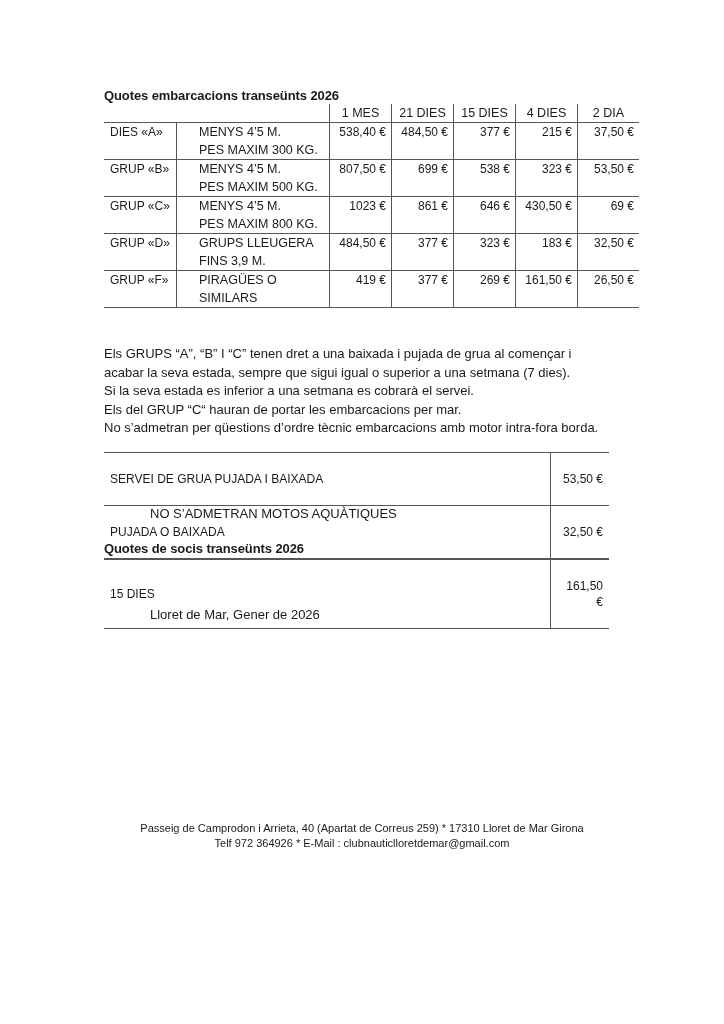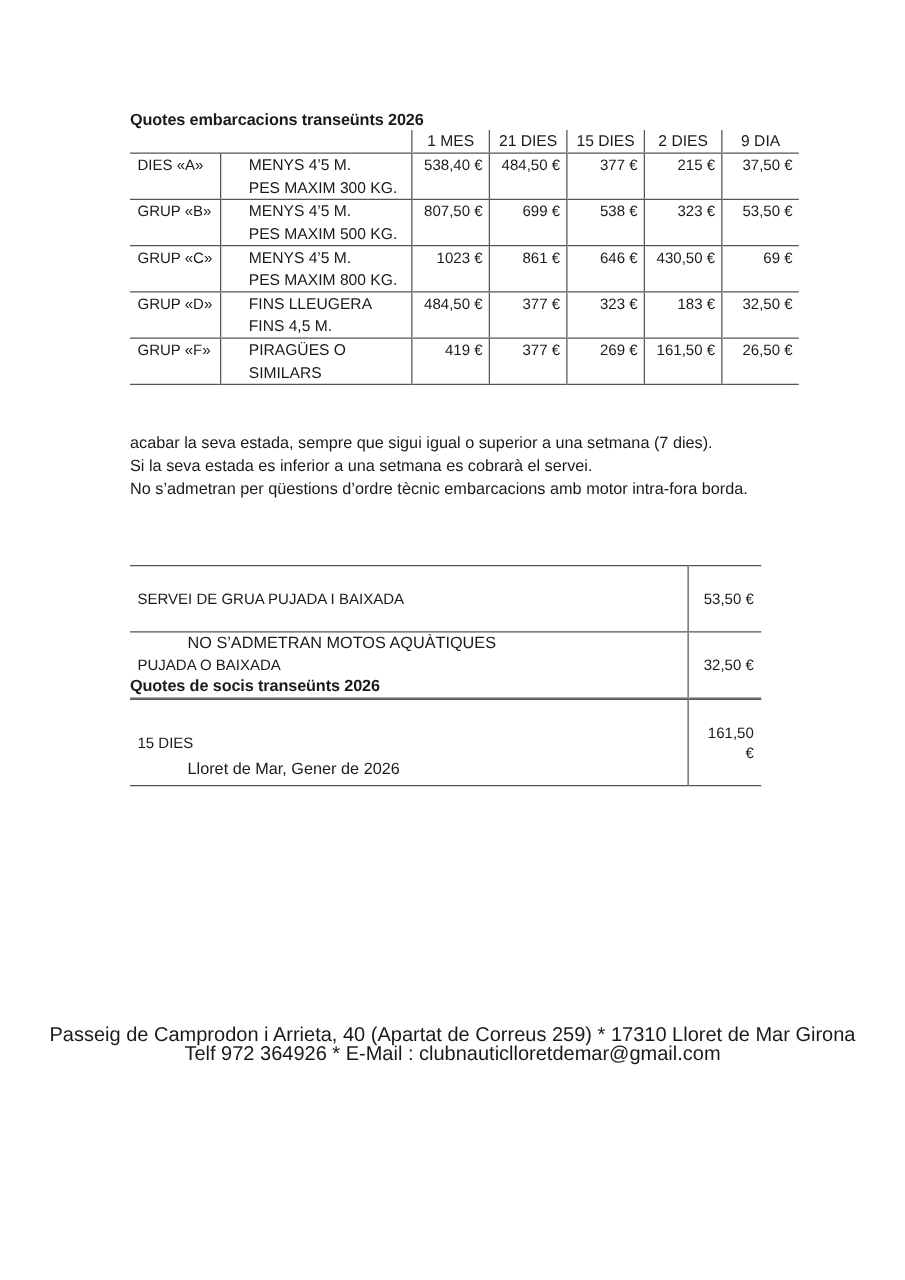--- a/index.html
+++ b/index.html
@@ -42,38 +42,38 @@
     }
     table.simple td {
       border-top: 1px solid #555; border-bottom: 1px solid #555;
       height: 16px; line-height: 16px; padding: 18px 6px; vertical-align: middle;
     }
     table.simple td.amt { width: 46px; text-align: right; border-left: 1px solid #555; padding-right: 6px; }
 
     .line13 { font-size: 13px; margin-left: 46px; }
     .footer {
       position: absolute; left: 0; width: 724px; text-align: center;
-      font-size: 16px; line-height: 15px;
+      font-size: 11px; line-height: 15px;
     }
   </style>
 </head>
 <body>
 
 <div class="abs title" style="left:104px; top:88px;text-align:center;">Quotes embarcacions transeünts 2026</div>
 
 <table class="tariff">
   <thead>
     <tr>
       <th class="c-group blank" style="border-bottom:none;"></th>
       <th class="c-desc blank" style="border-left:none;"></th>
       <th class="c-num">1 MES</th>
       <th class="c-num">21 DIES</th>
       <th class="c-num">15 DIES</th>
-      <th class="c-num">2 DIES</th>
-      <th class="c-num">9 DIA</th>
+      <th class="c-num">4 DIES</th>
+      <th class="c-num">2 DIA</th>
     </tr>
   </thead>
   <tbody>
     <tr class="tall">
       <td class="c-group" style="border-top:1px solid #555;">DIES «A»</td>
       <td class="c-desc" style="border-top:1px solid #555;"><span>MENYS 4’5 M.</span><br><span>PES MAXIM 300 KG.</span></td>
       <td class="c-num">538,40 €</td>
       <td class="c-num">484,50 €</td>
       <td class="c-num">377 €</td>
       <td class="c-num">215 €</td>
@@ -92,42 +92,44 @@
       <td class="c-group">GRUP «C»</td>
       <td class="c-desc"><span>MENYS 4’5 M.</span><br><span>PES MAXIM 800 KG.</span></td>
       <td class="c-num">1023 €</td>
       <td class="c-num">861 €</td>
       <td class="c-num">646 €</td>
       <td class="c-num">430,50 €</td>
       <td class="c-num">69 €</td>
     </tr>
     <tr class="tall">
       <td class="c-group">GRUP «D»</td>
-      <td class="c-desc"><span>FINS LLEUGERA</span><br><span>FINS 4,5 M.</span></td>
+      <td class="c-desc"><span>GRUPS LLEUGERA</span><br><span>FINS 3,9 M.</span></td>
       <td class="c-num">484,50 €</td>
       <td class="c-num">377 €</td>
       <td class="c-num">323 €</td>
       <td class="c-num">183 €</td>
       <td class="c-num">32,50 €</td>
     </tr>
     <tr class="tall">
       <td class="c-group">GRUP «F»</td>
       <td class="c-desc"><span>PIRAGÜES O</span><br><span>SIMILARS</span></td>
       <td class="c-num">419 €</td>
       <td class="c-num">377 €</td>
       <td class="c-num">269 €</td>
       <td class="c-num">161,50 €</td>
       <td class="c-num">26,50 €</td>
     </tr>
   </tbody>
 </table>
 
 <div class="notes">
+  <p>Els GRUPS “A”, “B” I “C” tenen dret a una baixada i pujada de grua al començar i</p>
   <p>acabar la seva estada, sempre que sigui igual o superior a una setmana (7 dies).</p>
   <p>Si la seva estada es inferior a una setmana es cobrarà el servei.</p>
+  <p>Els del GRUP “C“ hauran de portar les embarcacions per mar.</p>
   <p>No s’admetran per qüestions d’ordre tècnic embarcacions amb motor intra-fora borda.</p>
 </div>
 
 <table class="simple" style="top:452px;">
   <tbody>
       <tr>
     <td>SERVEI DE GRUA PUJADA I BAIXADA</td>
     <td class="amt">53,50 €</td>
   </tr>
   <tr>

